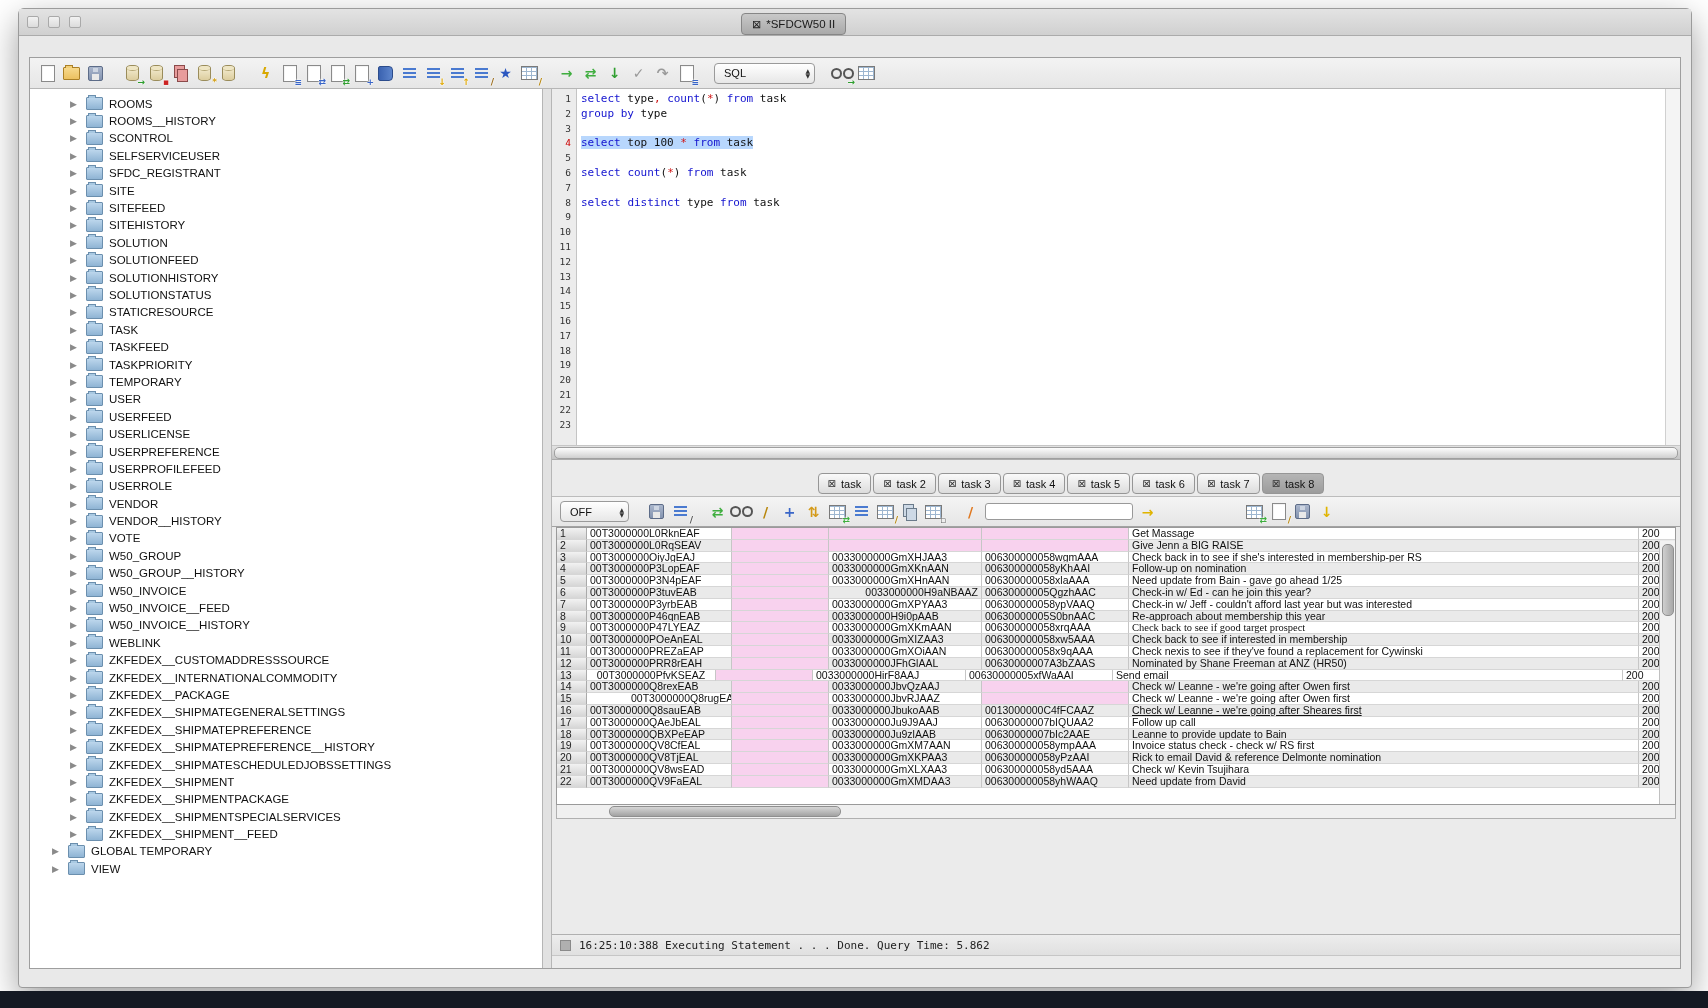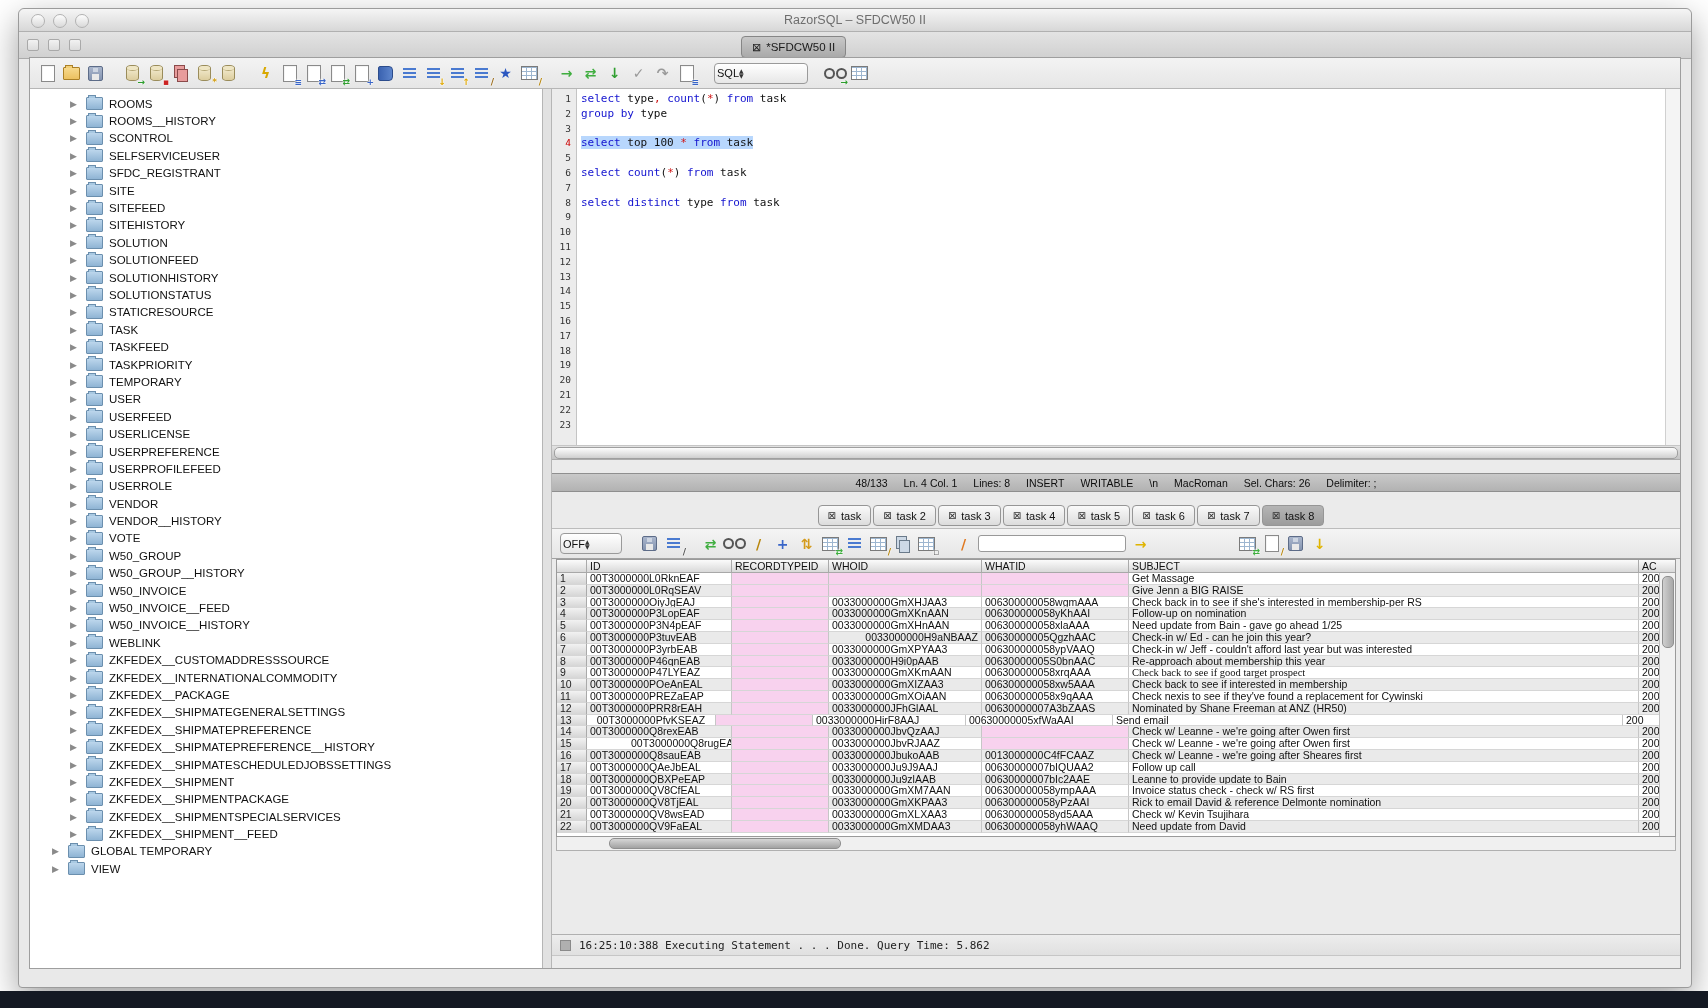--- a/index.html
+++ b/index.html
@@ -39,22 +39,22 @@
   .k-grid{width:15px;height:12px;border:1px solid #7a7a7a;background-color:#fff;
     background-image:repeating-linear-gradient(90deg,transparent 0 4px,#9db6d0 4px 5px),
                      repeating-linear-gradient(0deg,transparent 0 3px,#9db6d0 3px 4px);}
   .k-book{width:13px;height:13px;background:linear-gradient(90deg,#3a62b0,#5d85cc);border:1px solid #2c4c8c;border-radius:2px 4px 4px 2px;}
   .k-pages{width:16px;height:16px;position:relative;display:inline-block;}
   .k-pages .pg{position:absolute;width:9px;height:11px;border:1px solid #8a4a4a;background:#e89c9c;}
   .k-pages .pg.b{left:1px;top:0;}
   .k-pages .pg.f{left:4px;top:4px;}
   .k-circles{display:inline-flex;align-items:center;}
   .k-circles .cir{width:7px;height:7px;border:2px solid #555;border-radius:50%;display:inline-block;margin-right:1px;}
-  .mac-select{display:inline-flex;align-items:center;height:19px;border:1px solid #9a9a9a;
-    border-radius:4px;background:linear-gradient(#ffffff,#e7e7e7);padding:0 4px 0 2px;font-size:11px;color:#111;}
+  .mac-select{display:inline-flex;align-items:center;justify-content:space-between;height:19px;border:1px solid #9a9a9a;
+    border-radius:4px;background:linear-gradient(#ffffff,#e7e7e7);padding:0 4px 0 9px;font-size:11px;color:#111;}
   .stepper{display:flex;flex-direction:column;justify-content:center;font-size:6px;line-height:5px;color:#333;
     font-family:"DejaVu Sans",sans-serif;}
   
   .main{position:absolute;left:0;right:0;top:31px;bottom:0;display:flex;}
   .tree-panel{width:512px;background:#fff;border-right:1px solid #b6b6b6;overflow:hidden;padding-top:6px;}
   .splitter{width:8px;background:#e2e2e2;border-right:1px solid #b6b6b6;}
   .right-panel{flex:1;display:flex;flex-direction:column;background:#ebebeb;min-width:0;}
   
   .tree-row{height:17.4px;display:flex;align-items:center;gap:6px;font-size:11.5px;color:#111;white-space:nowrap;}
   .tree-row.lv0{padding-left:22px;}
@@ -111,28 +111,20 @@
   .res-status{height:20px;border-top:1px solid #b0b0b0;border-bottom:1px solid #c6c6c6;margin-bottom:12px;
     background:linear-gradient(#ededed,#e0e0e0);display:flex;align-items:center;gap:8px;padding-left:8px;
     font-family:"DejaVu Sans Mono",monospace;font-size:11px;color:#222;}
   .res-status .sq{width:9px;height:9px;background:#b0b0b0;border:1px solid #8a8a8a;flex:none;}
   .bottom-strip{position:absolute;left:0;right:0;bottom:0;height:17px;background:#141923;}
 </style>
 </head>
 <body>
 
 <div class="window">
-  <div class="titlebar">
-    <div class="lights">
-      <span class="light"></span>
-      <span class="light"></span>
-      <span class="light"></span>
-    </div>
-    <span>RazorSQL – SFDCW50 II</span>
-  </div>
 
   <div class="tabstrip">
     <div class="mdi-controls">
       <span class="mdi-btn"></span>
       <span class="mdi-btn"></span>
       <span class="mdi-btn"></span>
     </div>
     <div class="doc-tab">
       <span class="x">⊠</span>
       <span>*SFDCW50 II</span>
@@ -588,31 +580,20 @@
                 <span class="ln">23</span>
                 <span class="code"></span>
               </div>
             </div>
           <div class="ed-vscroll"></div>
         </div>
         <div class="ed-hscroll">
           <div class="ed-hthumb"></div>
         </div>
 
-        <div class="ed-status">
-          <span>48/133</span>
-          <span>Ln. 4 Col. 1</span>
-          <span>Lines: 8</span>
-          <span>INSERT</span>
-          <span>WRITABLE</span>
-          <span>\n</span>
-          <span>MacRoman</span>
-          <span>Sel. Chars: 26</span>
-          <span>Delimiter: ;</span>
-        </div>
 
         <div class="res-tabs" id="res-tabs">
             <div class="res-tab">
               <span class="tclose">⊠</span>
               <span class="tlab">task</span>
             </div>
             <div class="res-tab">
               <span class="tclose">⊠</span>
               <span class="tlab">task 2</span>
             </div>
@@ -722,29 +703,20 @@
                 <span class="k-disk"></span>
               </span>
               <span class="icn">
                 <span class="k-glyph" style="color: rgb(224, 180, 0);">↓</span>
               </span>
             </span>
         </div>
 
         <div class="res-table" id="grid-wrap">
           <div id="grid">
-              <div class="tr-row th-row">
-                <div class="c num" style="width: 30px;"></div>
-                <div class="c" style="width: 145px;">ID</div>
-                <div class="c" style="width: 97px;">RECORDTYPEID</div>
-                <div class="c" style="width: 153px;">WHOID</div>
-                <div class="c" style="width: 147px;">WHATID</div>
-                <div class="c" style="width: 510px;">SUBJECT</div>
-                <div class="c" style="width: 60px;">AC</div>
-              </div>
               <div class="tr-row dr">
                 <div class="c num" style="width: 30px;">1</div>
                 <div class="c" style="width: 145px;">00T3000000L0RknEAF</div>
                 <div class="c nul" style="width: 97px;"></div>
                 <div class="c nul" style="width: 153px;"></div>
                 <div class="c nul" style="width: 147px;"></div>
                 <div class="c" style="width: 510px;">Get Massage</div>
                 <div class="c" style="width: 60px;">200</div>
               </div>
               <div class="tr-row dr alt">
@@ -872,21 +844,21 @@
                 <div class="c nul" style="width: 147px;"></div>
                 <div class="c" style="width: 510px;">Check w/ Leanne - we're going after Owen first</div>
                 <div class="c" style="width: 60px;">200</div>
               </div>
               <div class="tr-row dr alt">
                 <div class="c num" style="width: 30px;">16</div>
                 <div class="c" style="width: 145px;">00T3000000Q8sauEAB</div>
                 <div class="c nul" style="width: 97px;"></div>
                 <div class="c" style="width: 153px;">0033000000JbukoAAB</div>
                 <div class="c" style="width: 147px;">0013000000C4fFCAAZ</div>
-                <div class="c" style="width: 510px;">Check w/ Leanne - we're going after Sheares first</div>
+                <div class="c" style="width: 510px; text-decoration: underline;">Check w/ Leanne - we're going after Sheares first</div>
                 <div class="c" style="width: 60px;">200</div>
               </div>
               <div class="tr-row dr">
                 <div class="c num" style="width: 30px;">17</div>
                 <div class="c" style="width: 145px;">00T3000000QAeJbEAL</div>
                 <div class="c nul" style="width: 97px;"></div>
                 <div class="c" style="width: 153px;">0033000000Ju9J9AAJ</div>
                 <div class="c" style="width: 147px;">00630000007bIQUAA2</div>
                 <div class="c" style="width: 510px;">Follow up call</div>
                 <div class="c" style="width: 60px;">200</div>

